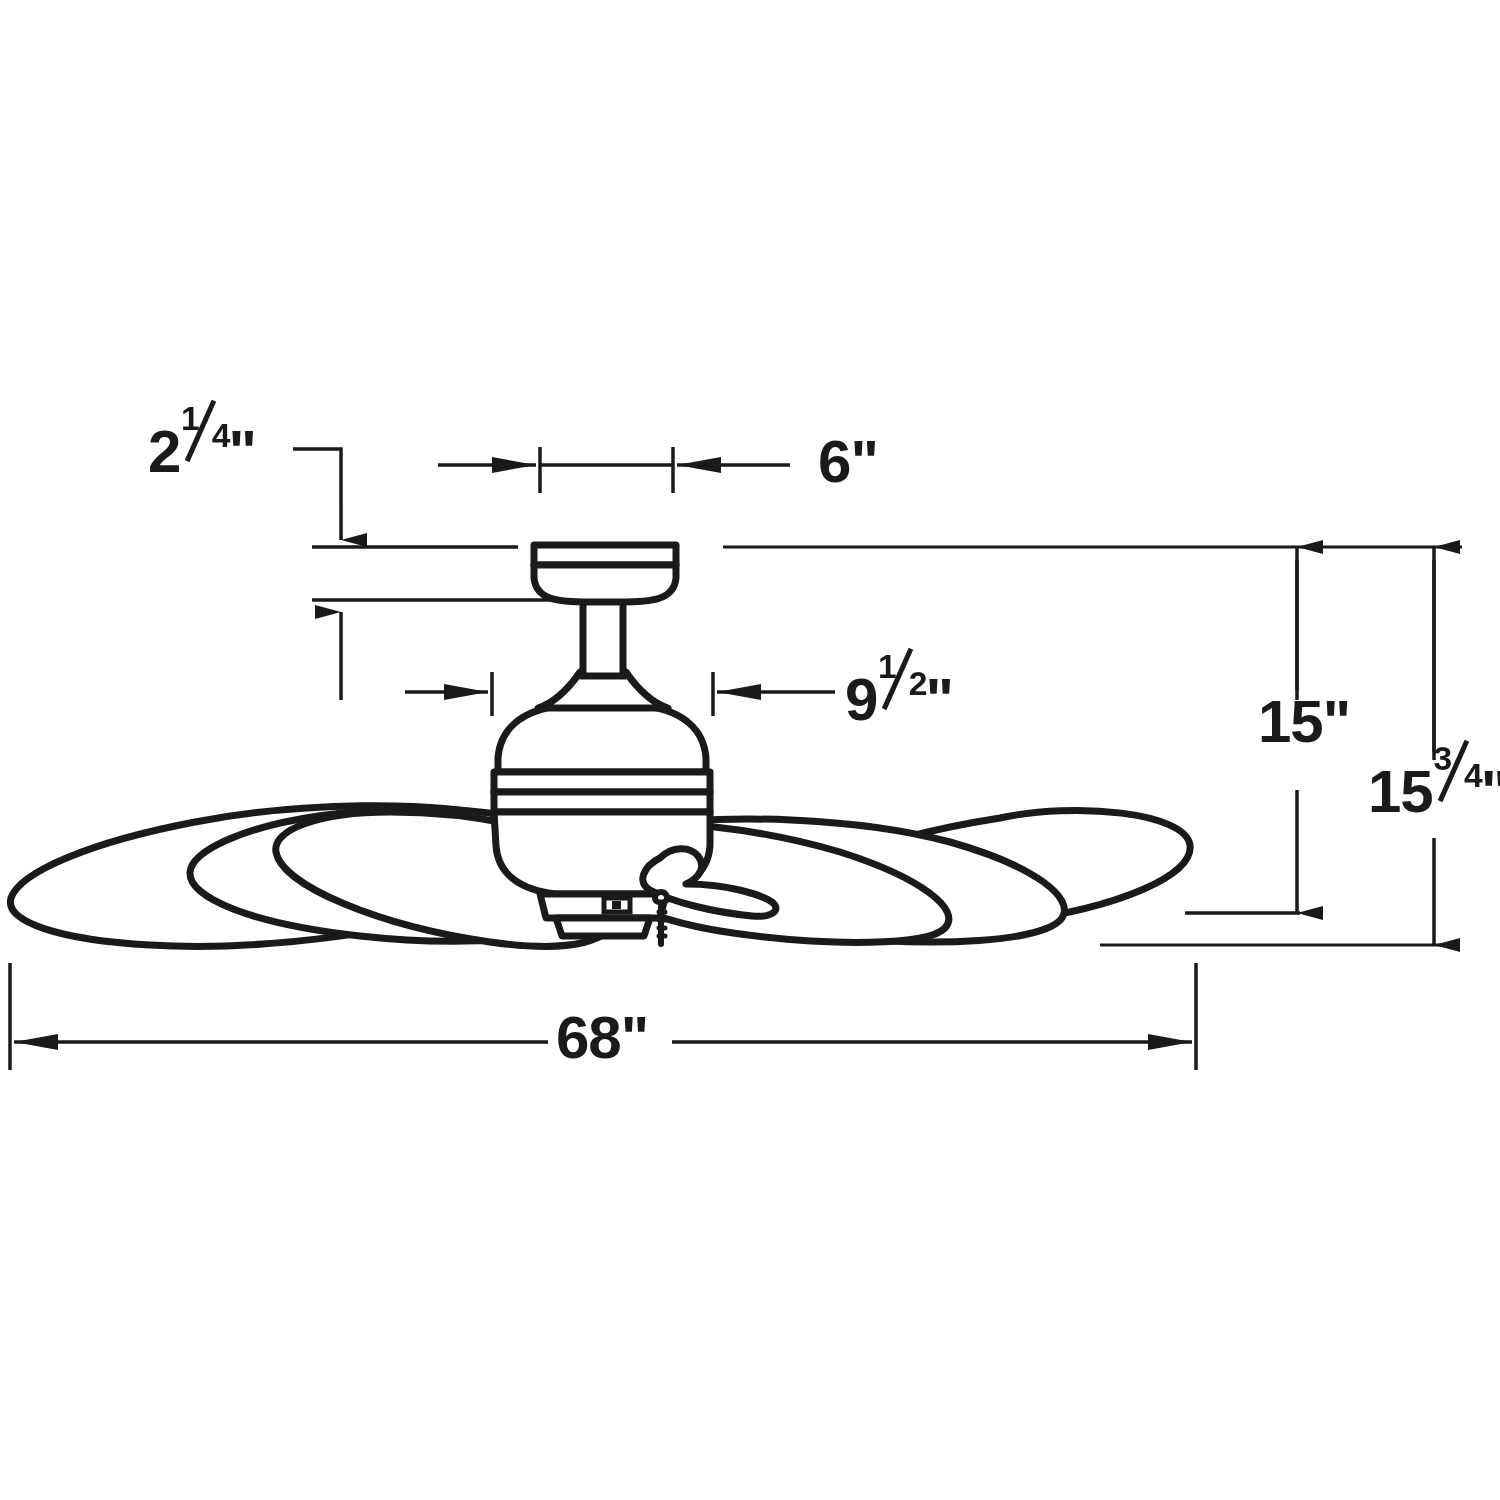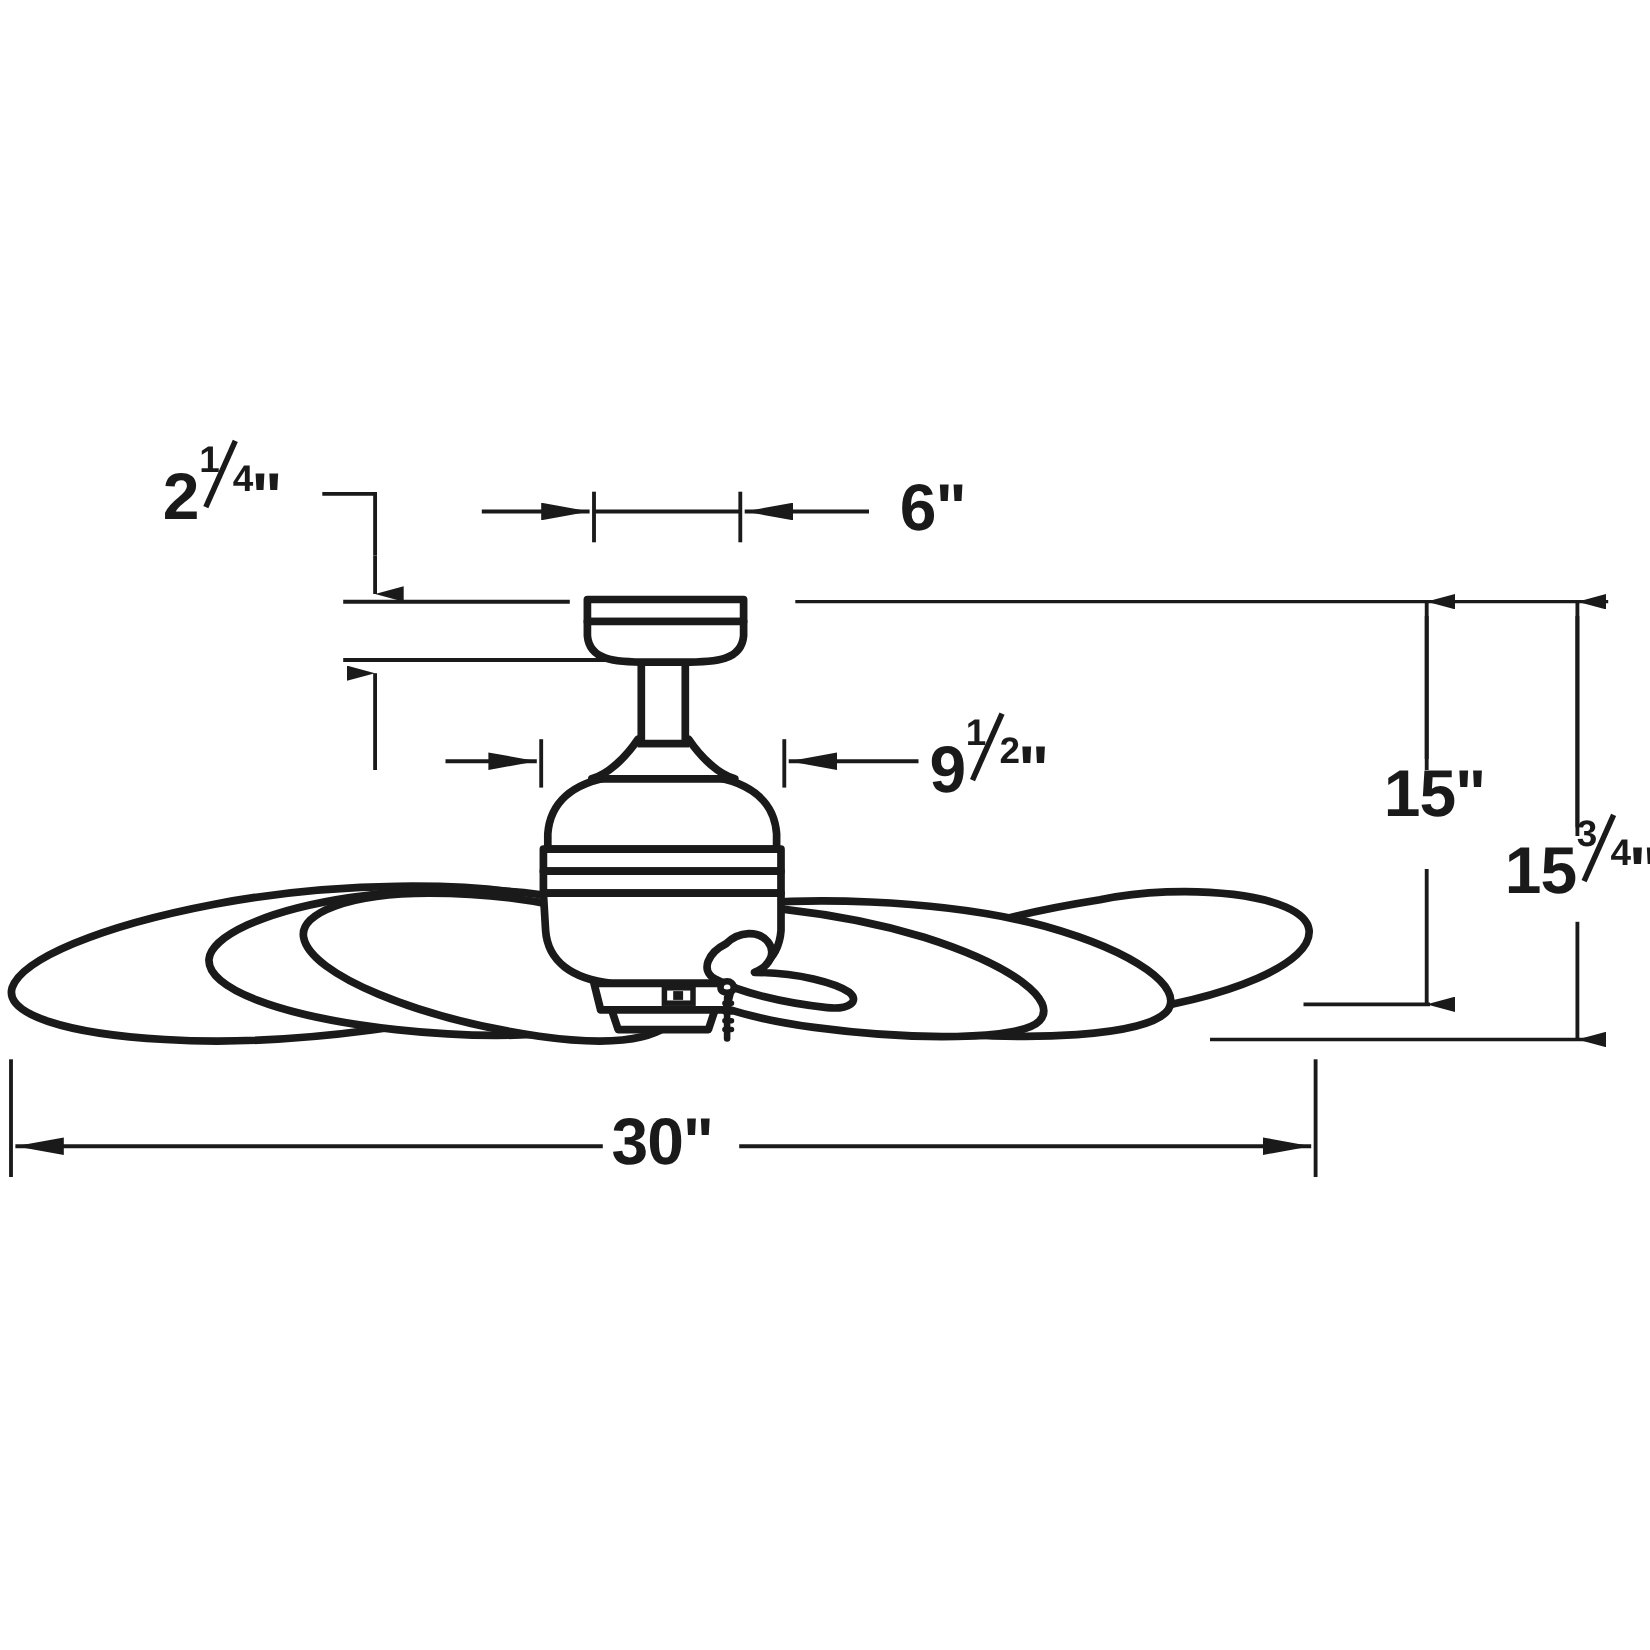--- a/index.html
+++ b/index.html
@@ -285,16 +285,16 @@
 
   <div class="dim-label" style="left:1258px; top:692px;">
     <span class="num">15</span><span class="inch">"</span>
   </div>
 
   <div class="dim-label" style="left:1368px; top:752px;">
     <span class="num">15</span><span class="frac"><span class="n">3</span><span class="bar"></span><span class="d">4</span></span><span class="inch">"</span>
   </div>
 
   <div class="dim-label" style="left:556px; top:1008px;">
-    <span class="num">30</span><span class="inch">"</span>
+    <span class="num">68</span><span class="inch">"</span>
   </div>
 
 </div>
 
 </body></html>

